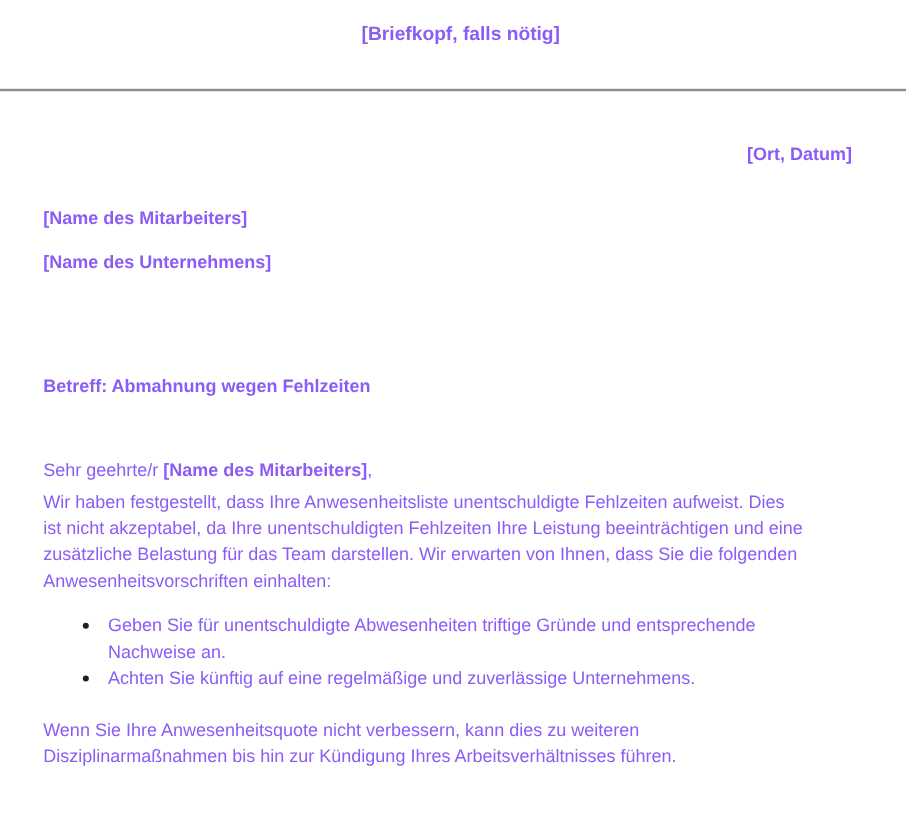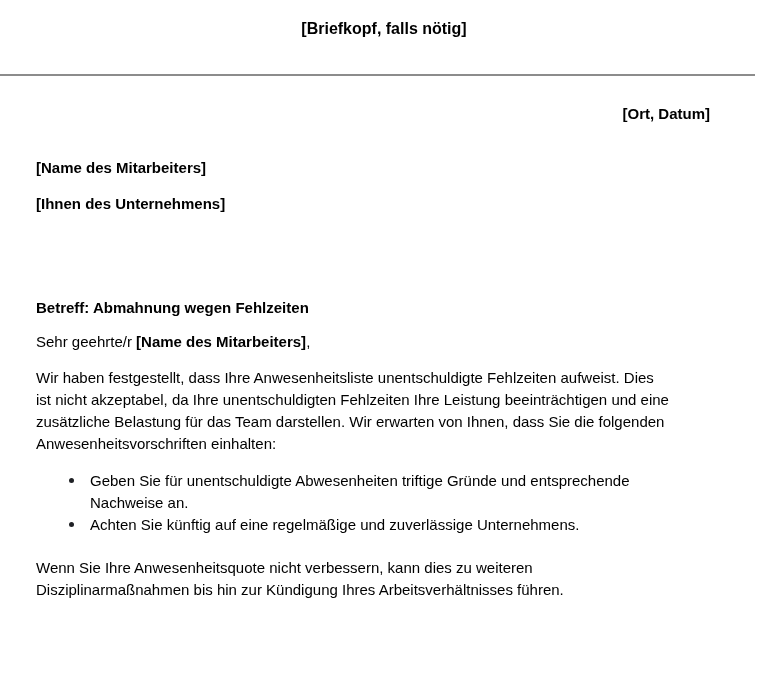--- a/index.html
+++ b/index.html
@@ -5,61 +5,61 @@
   html, body { margin: 0; padding: 0; background: #ffffff; }
   .page {
     position: relative;
     width: 768px;
     height: 700px;
     background: #ffffff;
     overflow: hidden;
     font-family: "Liberation Sans", sans-serif;
     font-size: 15px;
     line-height: 22px;
-    color: #000000;
+    color: #8b5cf6;
     -webkit-font-smoothing: antialiased;
   }
   .b { font-weight: 700; }
   .letterhead {
     padding-top: 18px;
     text-align: center;
     font-weight: 700;
     font-size: 16px;
     line-height: 22px;
   }
   .divider {
     margin-top: 34px;
     width: 755px;
     height: 0;
     border-top: 2px solid #8c8c8c;
   }
   .date-line {
-    margin-top: 27px;
+    margin-top: 42px;
     padding-right: 58px;
     text-align: right;
     font-weight: 700;
   }
   .recipient {
     margin: 16px 36px 0 36px;
     font-weight: 700;
     line-height: 18px;
     white-space: pre-line;
   }
   .subject {
     margin: 66px 36px 0 36px;
     font-weight: 700;
   }
   .salutation {
-    margin: 12px 36px 0 36px;
+    margin: 48px 36px 0 36px;
   }
   .para {
     margin: 0 36px;
     white-space: pre-line;
   }
-  .para-intro { margin-top: 14px; }
+  .para-intro { margin-top: 4px; }
   .para-consequences { margin-top: 21px; }
   ul.bullets {
     margin: 15px 36px 0 36px;
     padding: 0 0 0 54px;
     list-style: none;
   }
   ul.bullets li {
     position: relative;
     white-space: pre-line;
   }
@@ -80,21 +80,21 @@
 <div class="page">
 
   <div class="letterhead">[Briefkopf, falls nötig]</div>
 
   <div class="divider"></div>
 
   <div class="date-line">[Ort, Datum]</div>
 
   <div class="recipient">
     <div>[Name des Mitarbeiters]</div>
-    <div>[Ihnen des Unternehmens]</div>
+    <div>[Name des Unternehmens]</div>
   </div>
 
   <div class="subject">Betreff: Abmahnung wegen Fehlzeiten</div>
 
   <div class="salutation"><span>Sehr geehrte/r </span><span class="b">[Name des Mitarbeiters]</span><span>,</span></div>
 
   <p class="para para-intro">Wir haben festgestellt, dass Ihre Anwesenheitsliste unentschuldigte Fehlzeiten aufweist. Dies
 ist nicht akzeptabel, da Ihre unentschuldigten Fehlzeiten Ihre Leistung beeinträchtigen und eine
 zusätzliche Belastung für das Team darstellen. Wir erwarten von Ihnen, dass Sie die folgenden
 Anwesenheitsvorschriften einhalten:</p>

